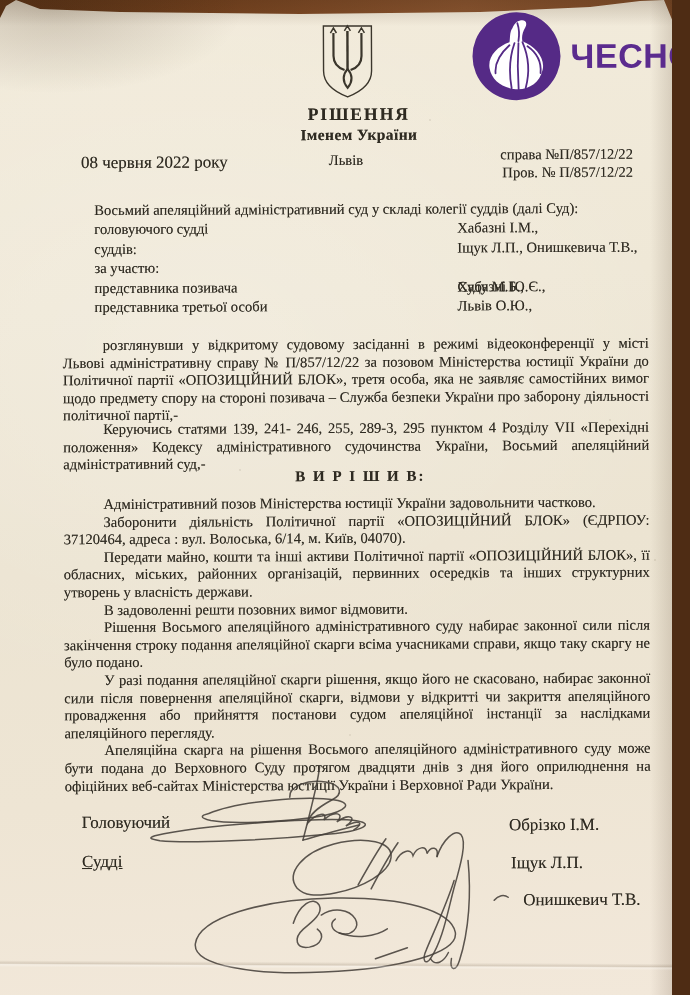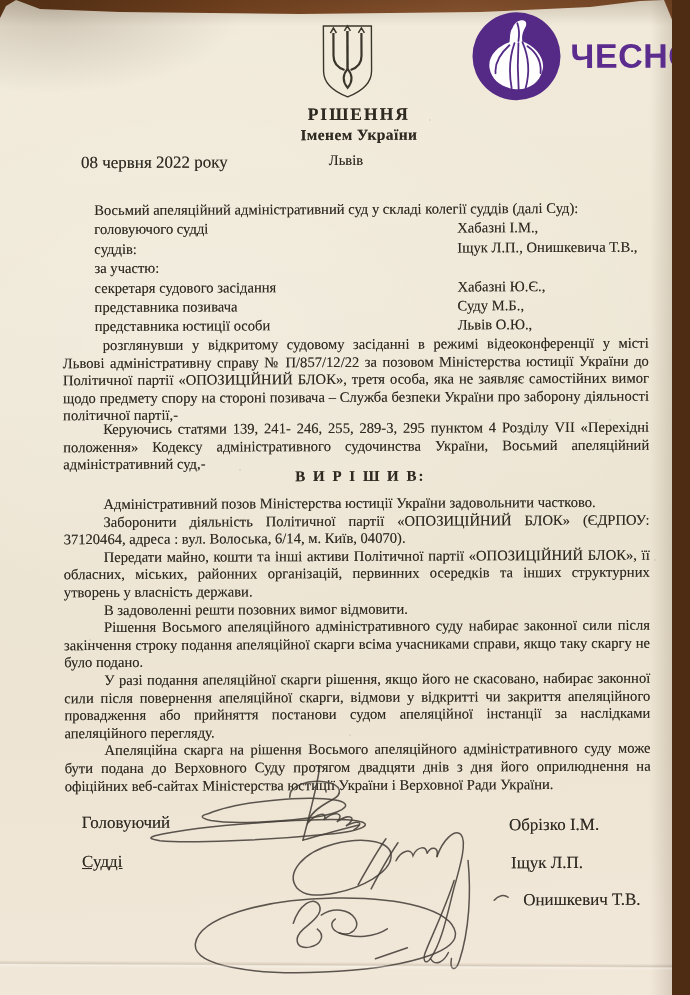--- a/index.html
+++ b/index.html
@@ -95,45 +95,48 @@
         <path d="M47 13 C49 19 49 25 48 31"></path>
       </g>
     </svg>
     <div class="chesno-word" style="color:#5b2b8e;">ЧЕСНО</div>
 
     <div class="title doc-title">РІШЕННЯ</div>
     <div class="title doc-subtitle">Іменем України</div>
 
     <div class="t" style="left:82px;top:152px;">08 червня 2022 року</div>
     <div class="title" style="top:152px;font-weight:normal;font-size:14.6px;left:60px;width:574px;">Львів</div>
+    <div class="refs">
+      <div>справа №П/857/12/22</div>
+      <div>Пров. № П/857/12/22</div>
+    </div>
 
     <div class="comp">
       <div class="row">Восьмий апеляційний адміністративний суд у складі колегії суддів (далі Суд):</div>
       <div class="row">
         <span>головуючого судді</span>
         <span class="name">Хабазні І.М.,</span>
       </div>
       <div class="row">
         <span>суддів:</span>
         <span class="name">Іщук Л.П., Онишкевича Т.В.,</span>
       </div>
       <div class="row">
         <span>за участю:</span>
         <span class="name"></span>
       </div>
       <div class="row">
-        <span>секретаря судового засідання</span>
         <span class="name">Хабазні Ю.Є.,</span>
       </div>
       <div class="row">
         <span>представника позивача</span>
         <span class="name">Суду М.Б.,</span>
       </div>
       <div class="row">
-        <span>представника юстиції особи</span>
+        <span>представника третьої особи</span>
         <span class="name">Львів О.Ю.,</span>
       </div>
     </div>
 
     <p class="par" style="top:336px;">розглянувши у відкритому судовому засіданні в режимі відеоконференції у місті Львові адміністративну справу № П/857/12/22 за позовом Міністерства юстиції України до Політичної партії «ОПОЗИЦІЙНИЙ БЛОК», третя особа, яка не заявляє самостійних вимог щодо предмету спору на стороні позивача – Служба безпеки України про заборону діяльності політичної партії,-</p>
     <p class="par" style="top:420px;">Керуючись статями 139, 241- 246, 255, 289-3, 295 пунктом 4 Розділу VII «Перехідні положення» Кодексу адміністративного судочинства України, Восьмий апеляційний адміністративний суд,-</p>
 
     <div class="title heading">В И Р І Ш И В:</div>
 
     <div class="flow">

